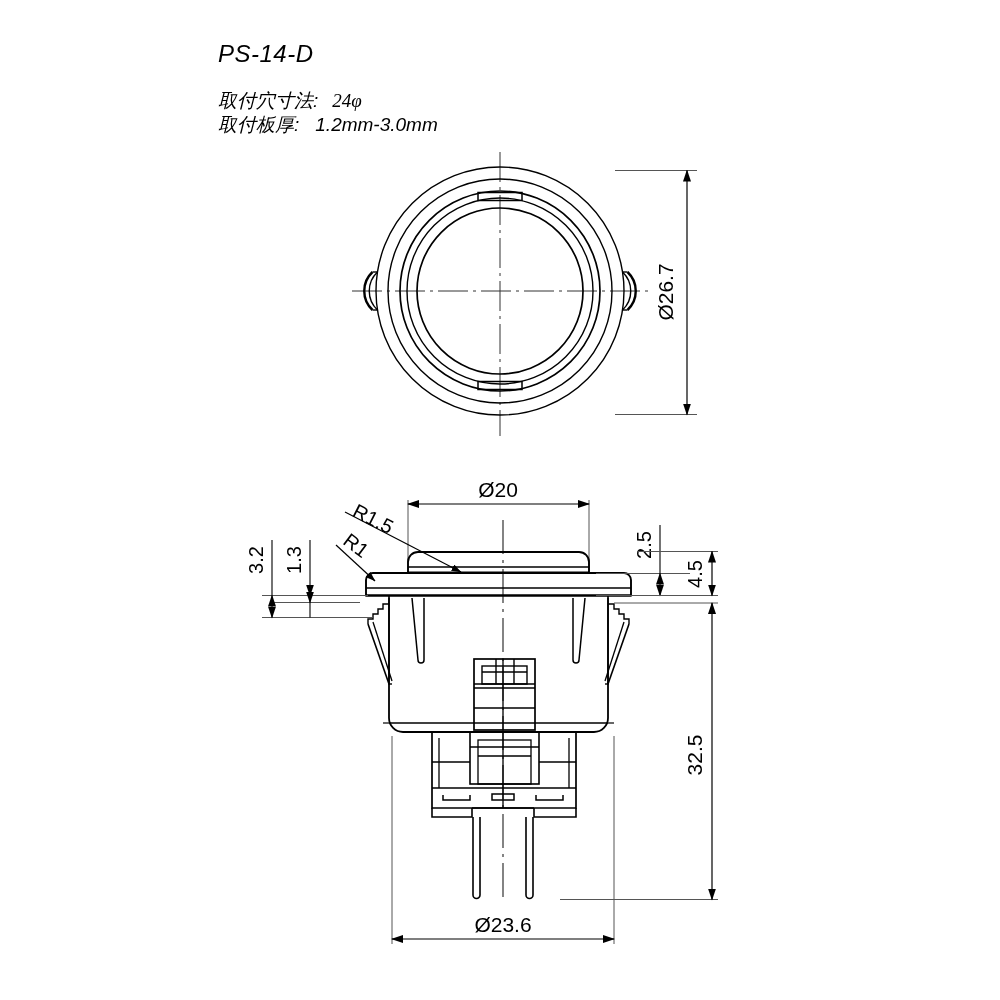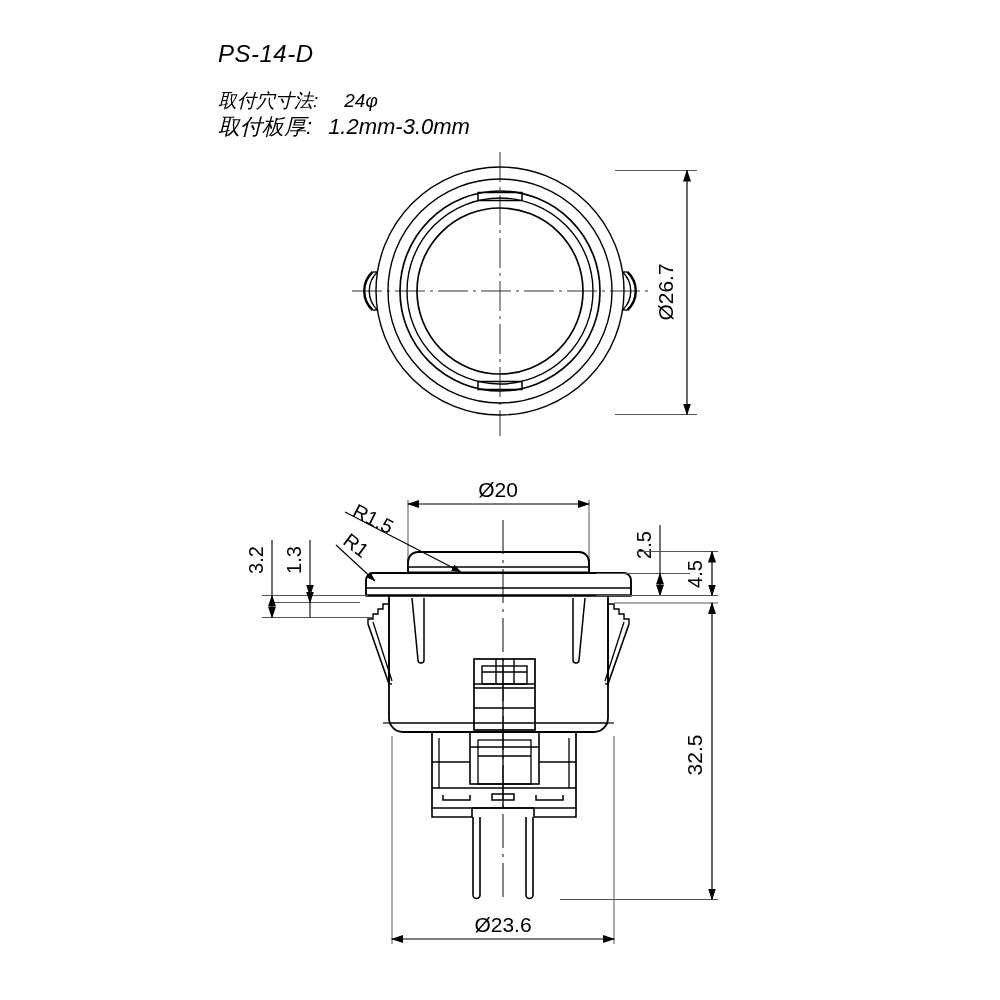--- a/index.html
+++ b/index.html
@@ -34,21 +34,21 @@
     letter-spacing: 0.5px;
   }
   #spec-hole {
     left: 218px;
     top: 88px;
     font-size: 19px;
   }
   #spec-plate {
     left: 218px;
     top: 112px;
-    font-size: 22px;
+    font-size: 19px;
   }
   svg text {
     font-family: "Liberation Sans", sans-serif;
     fill: #000;
   }
 </style>
 </head>
 <body>
 
 <svg id="sheet" viewBox="0 0 1000 1000" width="1000" height="1000">
@@ -252,14 +252,14 @@
     <g>
       <line x1="392" y1="736" x2="392" y2="944" stroke="#555" stroke-width="1"></line>
       <line x1="614" y1="736" x2="614" y2="944" stroke="#555" stroke-width="1"></line>
       <line x1="392" y1="939" x2="614" y2="939" stroke="#000" stroke-width="1.2" marker-start="url(#arrStart)" marker-end="url(#arrEnd)"></line>
       <text x="503" y="932" font-size="21" text-anchor="middle">Ø23.6</text>
     </g>
   </g>
 </svg>
 
 <div class="lbl" id="part-no">PS-14-D</div>
-<div class="lbl" id="spec-hole"><span>取付穴寸法:</span><span style="margin-left:26px;">24φ</span></div>
+<div class="lbl" id="spec-hole"><span>取付穴寸法:</span><span style="margin-left:14px;font-family:Liberation Serif, serif;">24φ</span></div>
 <div class="lbl" id="spec-plate"><span>取付板厚:</span><span style="margin-left:16px;">1.2mm-3.0mm</span></div>
 
 </body></html>

